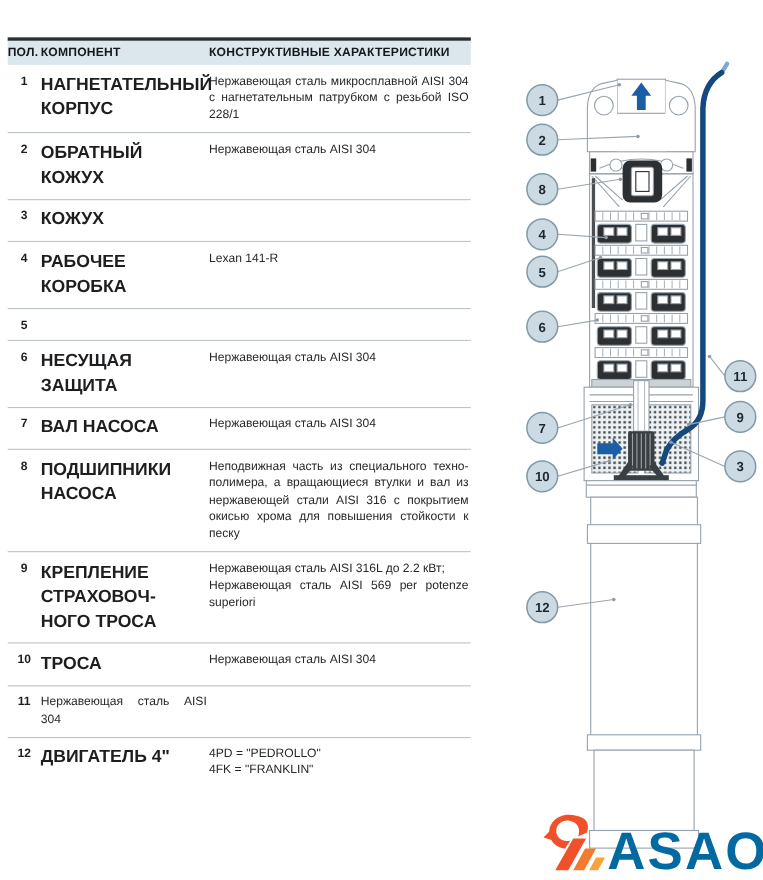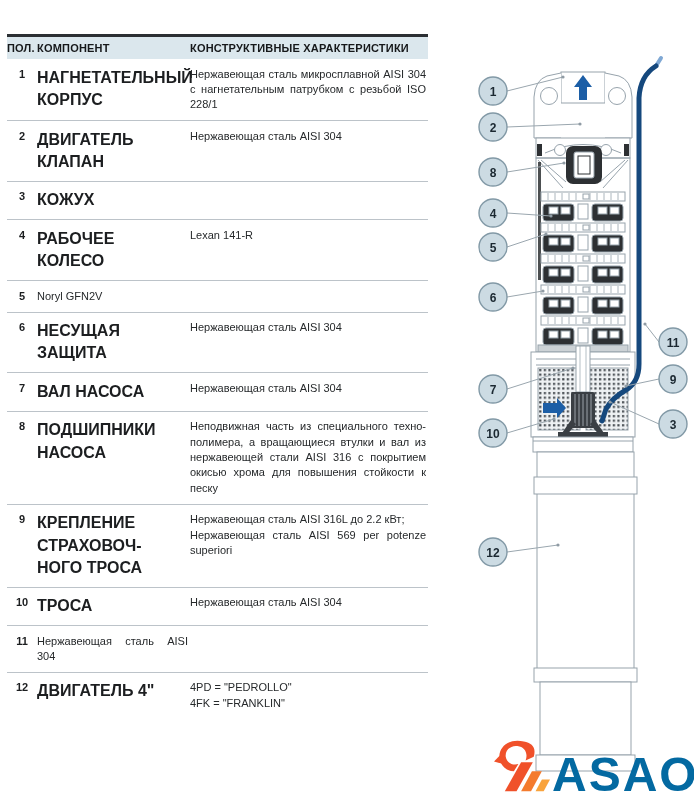--- a/index.html
+++ b/index.html
@@ -49,35 +49,34 @@
       <div class="h-cell">КОНСТРУКТИВНЫЕ ХАРАКТЕРИСТИКИ</div>
     </div>
 
     <div class="t-row">
       <div class="c-num">1</div>
       <div class="c-comp">НАГНЕТАТЕЛЬНЫЙ КОРПУС</div>
       <div class="c-char">Нержавеющая сталь микросплавной AISI 304 с нагнетательным патрубком с резьбой ISO 228/1</div>
     </div>
     <div class="t-row">
       <div class="c-num">2</div>
-      <div class="c-comp">ДВИГАТЕЛЬ КЛАПАН</div>
+      <div class="c-comp">ОБРАТНЫЙ КОЖУХ</div>
       <div class="c-char">Нержавеющая сталь AISI 304</div>
     </div>
     <div class="t-row">
       <div class="c-num">3</div>
       <div class="c-comp">КОЖУХ</div>
     </div>
     <div class="t-row">
       <div class="c-num">4</div>
-      <div class="c-comp">РАБОЧЕЕ КОЛЕСО</div>
+      <div class="c-comp">РАБОЧЕЕ КОРОБКА</div>
       <div class="c-char">Lexan 141-R</div>
     </div>
     <div class="t-row">
       <div class="c-num">5</div>
-      <div class="c-char">Noryl GFN2V</div>
     </div>
     <div class="t-row">
       <div class="c-num">6</div>
       <div class="c-comp">НЕСУЩАЯ ЗАЩИТА</div>
       <div class="c-char">Нержавеющая сталь AISI 304</div>
     </div>
     <div class="t-row">
       <div class="c-num">7</div>
       <div class="c-comp">ВАЛ НАСОСА</div>
       <div class="c-char">Нержавеющая сталь AISI 304</div>

